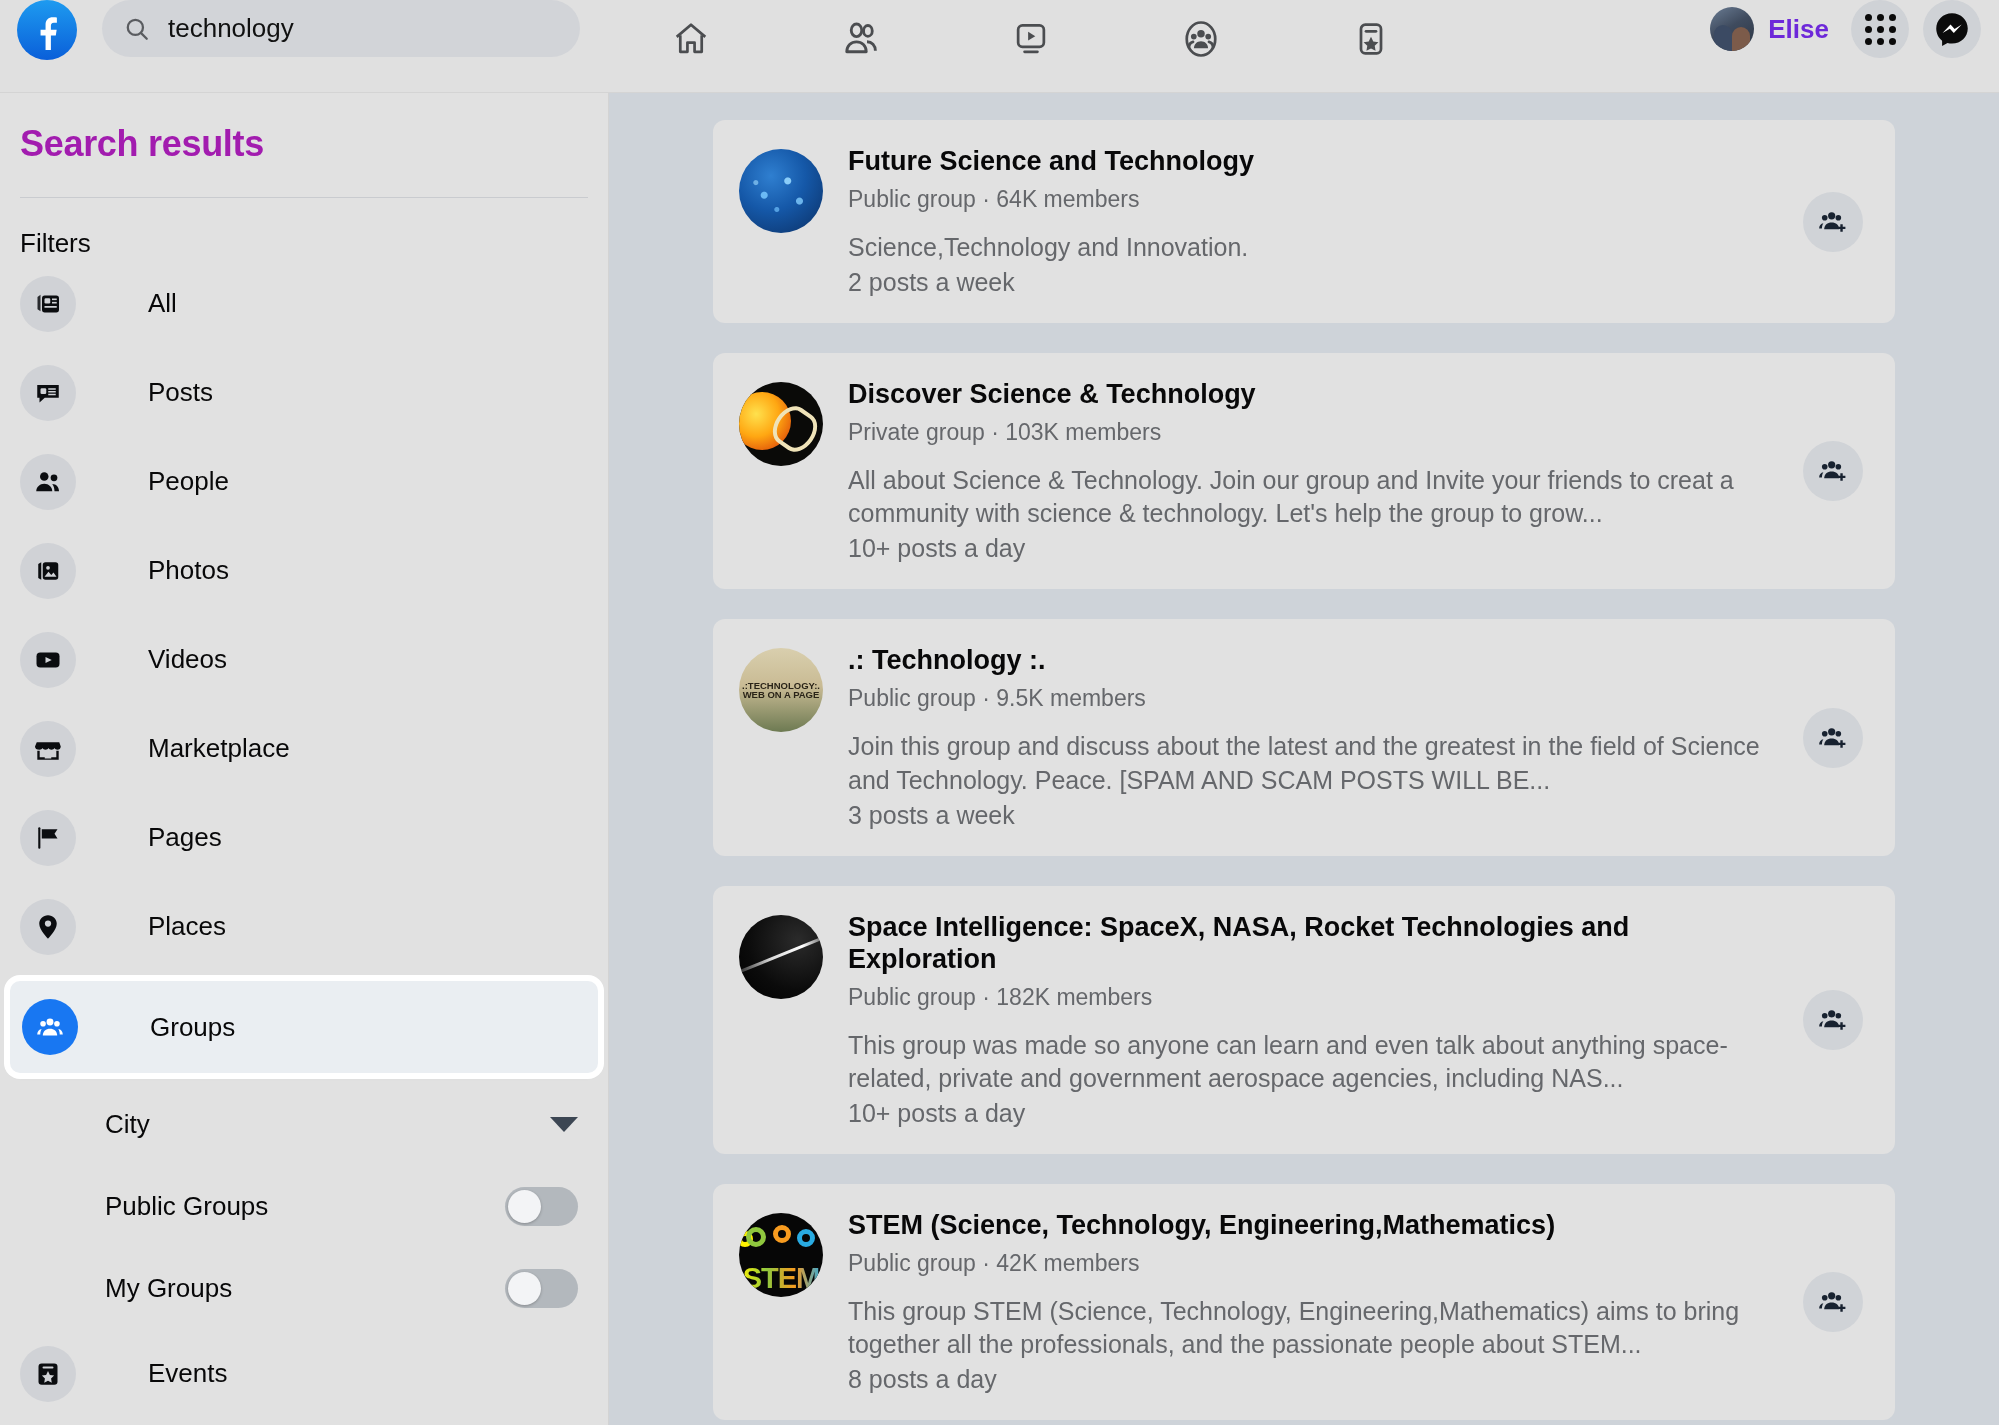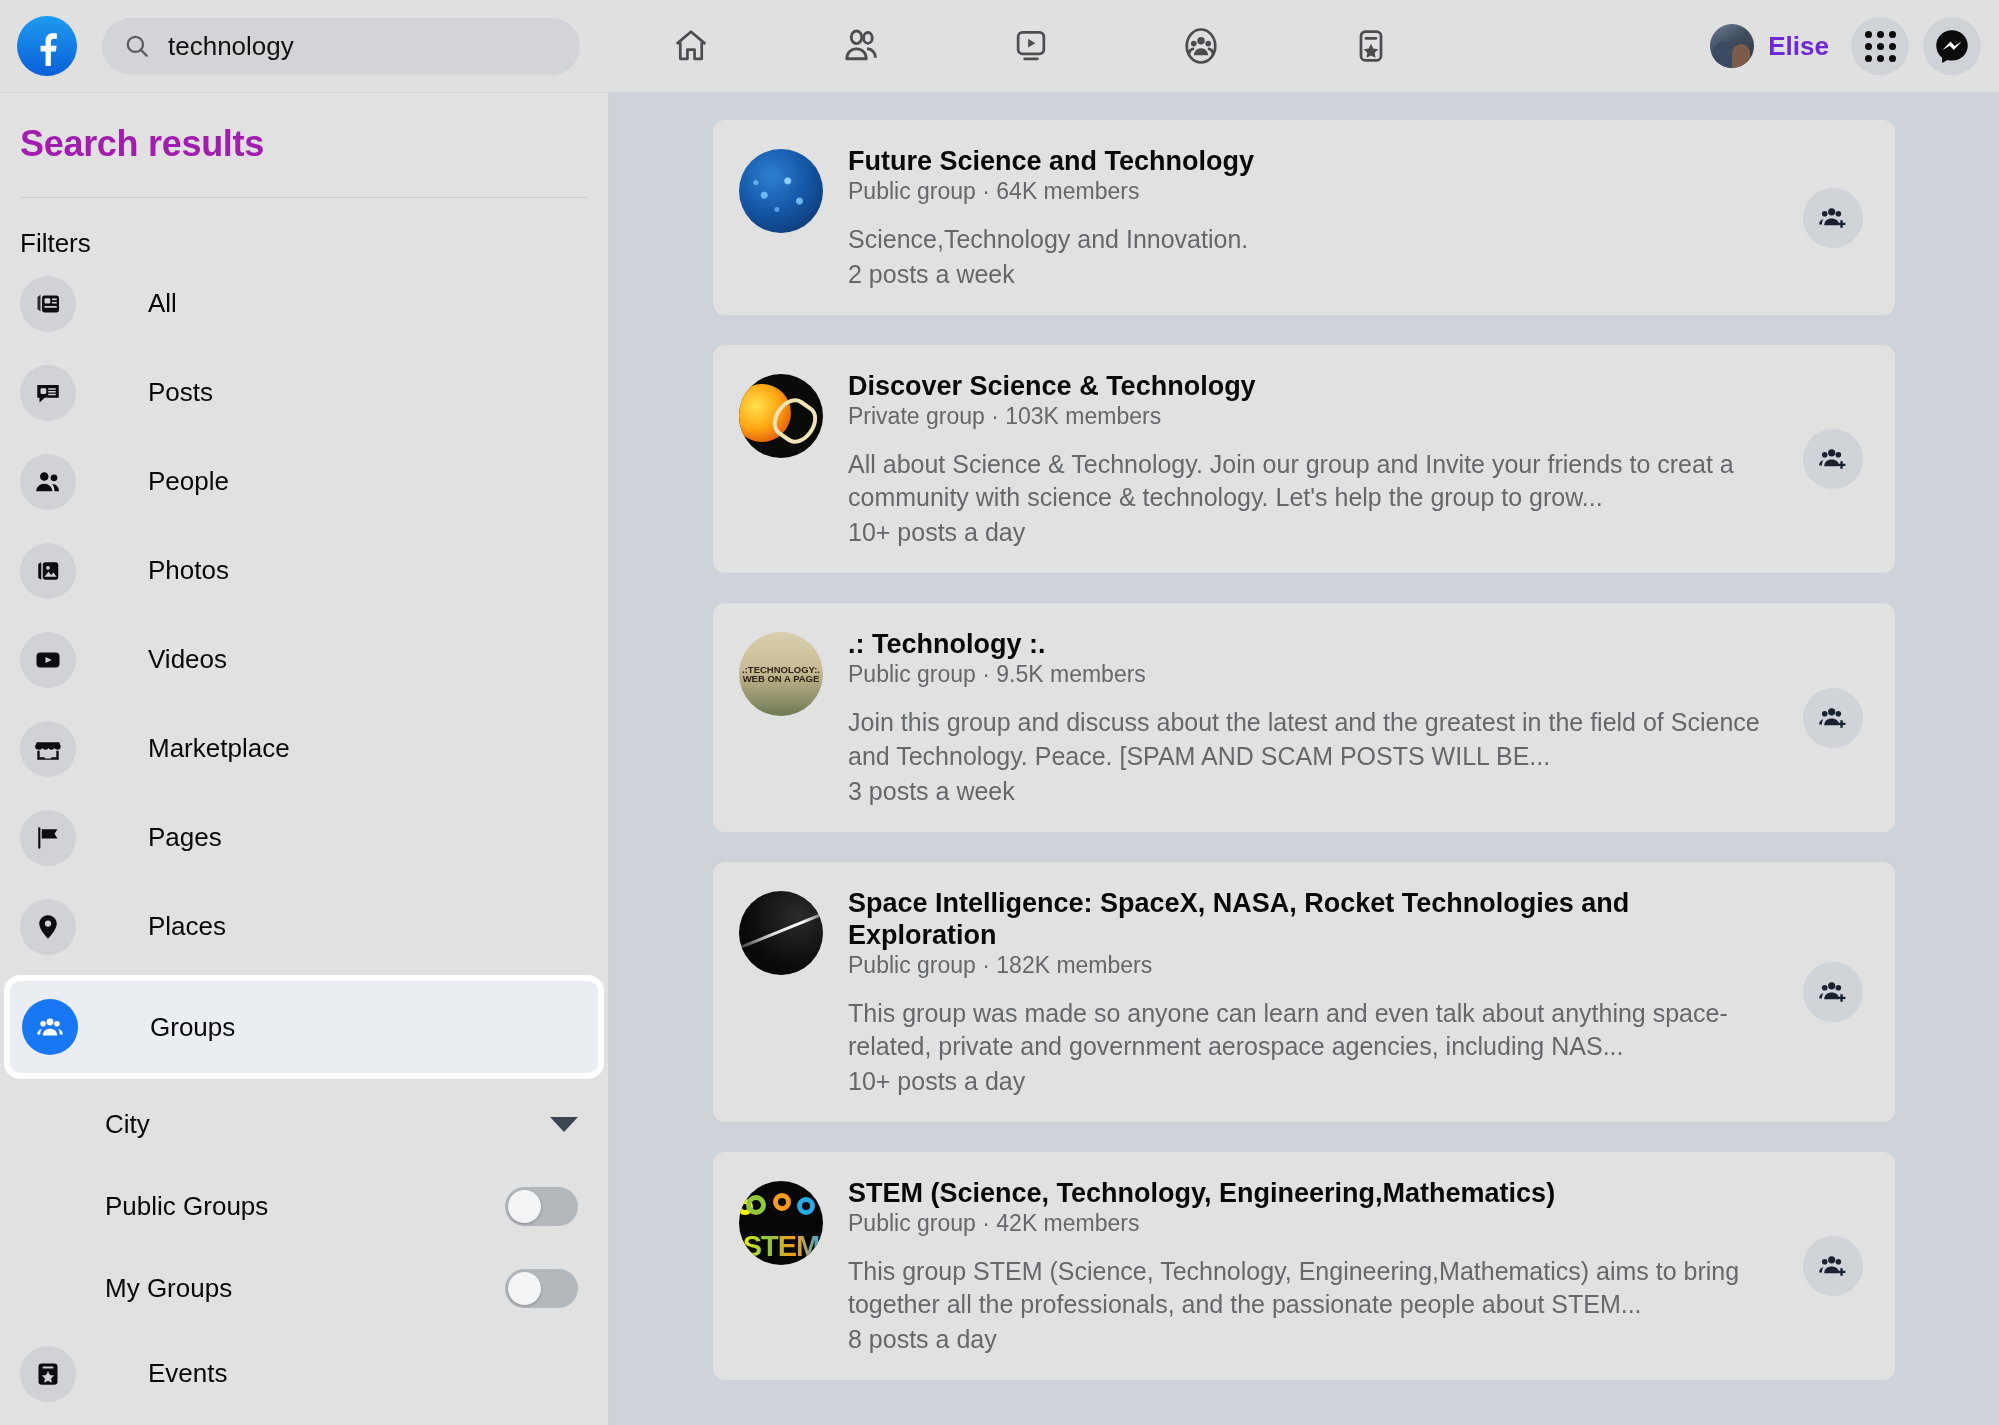--- a/index.html
+++ b/index.html
@@ -8,21 +8,21 @@
     font-family: "Liberation Sans", sans-serif;
     background: #ced3d9;
     overflow: hidden;
   }
 
   
   .header {
     position: absolute; top: 0; left: 0;
     width: 1999px; height: 93px;
     background: #e0e0e0;
-    display: flex; align-items: center;
+    display: flex; align-items: flex-start;
     border-bottom: 1px solid #d4d4d4;
     z-index: 20;
   }
   .fb-logo {
     width: 60px; height: 60px; border-radius: 50%;
     margin-left: 17px;
     background: linear-gradient(180deg,#1e9bf0 0%,#0a5fd9 100%);
     display: flex; align-items: center; justify-content: center;
     flex: 0 0 auto;
   }
@@ -163,21 +163,21 @@
   .card + .card { margin-top: 30px; }
   .first-card { margin-top: 27px; }
 
   .g-avatar {
     width: 84px; height: 84px; border-radius: 50%;
     flex: 0 0 auto; margin-top: 3px; overflow: hidden;
     position: relative;
   }
   .g-body { margin-left: 25px; flex: 1 1 auto; min-width: 0; padding-right: 90px; }
   .g-title { font-size: 27px; font-weight: 700; color: #080809; line-height: 1.18; }
-  .g-meta { font-size: 23px; color: #65676b; margin-top: 0; }
+  .g-meta { font-size: 23px; color: #65676b; margin-top: 8px; }
   .g-desc { font-size: 25px; color: #65676b; line-height: 1.33; margin-top: 18px; }
   .g-posts { font-size: 25px; color: #65676b; margin-top: 4px; }
 
   .join-btn {
     position: absolute; right: 32px; top: 50%; transform: translateY(-50%);
     width: 60px; height: 60px; border-radius: 50%;
     background: #d0d3d7;
     display: flex; align-items: center; justify-content: center;
     cursor: pointer;
   }

